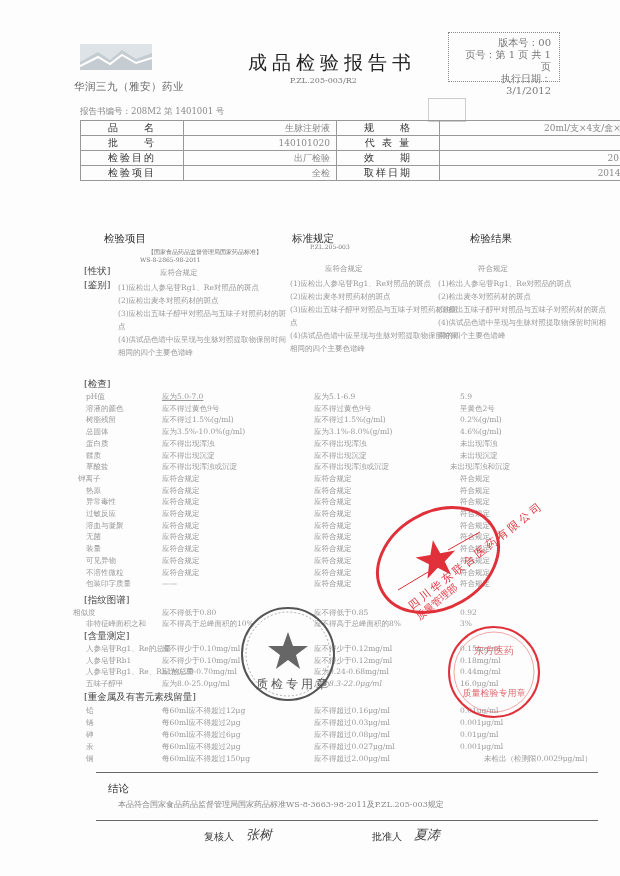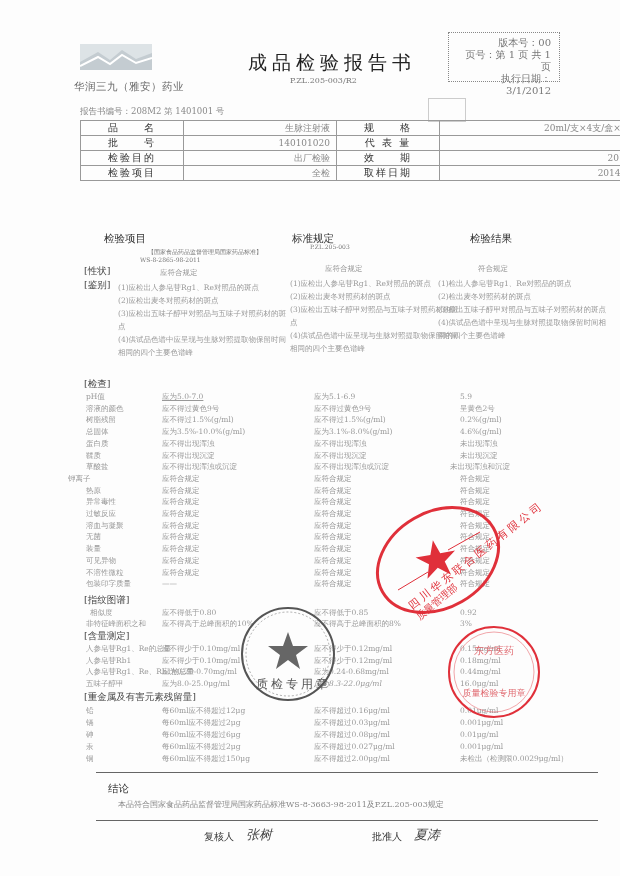--- a/index.html
+++ b/index.html
@@ -128,21 +128,21 @@
     <div class="abs row" style="left: 314px; top: 438.8px;">应不得出现浑浊</div>
     <div class="abs row" style="left: 460px; top: 438.8px;">未出现浑浊</div>
     <div class="abs row" style="left: 86px; top: 450.5px;">鞣质</div>
     <div class="abs row" style="left: 162px; top: 450.5px;">应不得出现沉淀</div>
     <div class="abs row" style="left: 314px; top: 450.5px;">应不得出现沉淀</div>
     <div class="abs row" style="left: 460px; top: 450.5px;">未出现沉淀</div>
     <div class="abs row" style="left: 86px; top: 462.2px;">草酸盐</div>
     <div class="abs row" style="left: 162px; top: 462.2px;">应不得出现浑浊或沉淀</div>
     <div class="abs row" style="left: 314px; top: 462.2px;">应不得出现浑浊或沉淀</div>
     <div class="abs row" style="left: 442px; top: 462.2px; margin-left: 8px;">未出现浑浊和沉淀</div>
-    <div class="abs row" style="left: 68px; top: 473.9px; text-align: center;">钾离子</div>
+    <div class="abs row" style="left: 78px; top: 473.9px; text-align: center;">钾离子</div>
     <div class="abs row" style="left: 162px; top: 473.9px;">应符合规定</div>
     <div class="abs row" style="left: 314px; top: 473.9px;">应符合规定</div>
     <div class="abs row" style="left: 460px; top: 473.9px;">符合规定</div>
     <div class="abs row" style="left: 86px; top: 485.6px;">热原</div>
     <div class="abs row" style="left: 162px; top: 485.6px;">应符合规定</div>
     <div class="abs row" style="left: 314px; top: 485.6px;">应符合规定</div>
     <div class="abs row" style="left: 460px; top: 485.6px;">符合规定</div>
     <div class="abs row" style="left: 86px; top: 497.3px;">异常毒性</div>
     <div class="abs row" style="left: 162px; top: 497.3px;">应符合规定</div>
     <div class="abs row" style="left: 314px; top: 497.3px;">应符合规定</div>
@@ -172,21 +172,21 @@
     <div class="abs row" style="left: 314px; top: 567.5px;">应符合规定</div>
     <div class="abs row" style="left: 460px; top: 567.5px;">符合规定</div>
     <div class="abs row" style="left: 86px; top: 579.2px;">包装印字质量</div>
     <div class="abs row" style="left: 162px; top: 579.2px;">——</div>
     <div class="abs row" style="left: 314px; top: 579.2px;">应符合规定</div>
     <div class="abs row" style="left: 460px; top: 579.2px;">符合规定</div>
   </div>
 
 <div class="abs section" style="left:84px;top:594px">[指纹图谱]</div>
 <div id="fp">
-    <div class="abs row" style="left: 90px; top: 608px;">相似度</div>
+    <div class="abs row" style="left: 73px; top: 608px;">相似度</div>
     <div class="abs row" style="left: 162px; top: 608px;">应不得低于0.80</div>
     <div class="abs row" style="left: 314px; top: 608px;">应不得低于0.85</div>
     <div class="abs row" style="left: 460px; top: 608px;">0.92</div>
     <div class="abs row" style="left: 86px; top: 619px;">非特征峰面积之和</div>
     <div class="abs row" style="left: 162px; top: 619px;">应不得高于总峰面积的10%</div>
     <div class="abs row" style="left: 314px; top: 619px;">应不得高于总峰面积的8%</div>
     <div class="abs row" style="left: 460px; top: 619px;">3%</div>
   </div>
 
 <div class="abs section" style="left:84px;top:630px">[含量测定]</div>
@@ -223,21 +223,21 @@
     <div class="abs row" style="left: 162px; top: 730px;">每60ml应不得超过6μg</div>
     <div class="abs row" style="left: 314px; top: 730px;">应不得超过0.08μg/ml</div>
     <div class="abs row" style="left: 460px; top: 730px;">0.01μg/ml</div>
     <div class="abs row" style="left: 86px; top: 742px;">汞</div>
     <div class="abs row" style="left: 162px; top: 742px;">每60ml应不得超过2μg</div>
     <div class="abs row" style="left: 314px; top: 742px;">应不得超过0.027μg/ml</div>
     <div class="abs row" style="left: 460px; top: 742px;">0.001μg/ml</div>
     <div class="abs row" style="left: 86px; top: 754px;">铜</div>
     <div class="abs row" style="left: 162px; top: 754px;">每60ml应不得超过150μg</div>
     <div class="abs row" style="left: 314px; top: 754px;">应不得超过2.00μg/ml</div>
-    <div class="abs row" style="left: 460px; top: 754px;">未检出（检测限0.0029μg/ml）</div>
+    <div class="abs row" style="left: 484px; top: 754px;">未检出（检测限0.0029μg/ml）</div>
   </div>
 
 <div class="line" style="left:96px;top:772px;width:502px;"></div>
 <div class="abs conclusion-label">结论</div>
 <div class="abs conclusion">本品符合国家食品药品监督管理局国家药品标准WS-8-3663-98-2011及P.ZL.205-003规定</div>
 <div class="line" style="left:96px;top:820px;width:502px;"></div>
 
 <div class="abs sig" style="left:204px;top:830px">复核人</div>
 <div class="abs sign" style="left:246px;top:826px">张树</div>
 <div class="abs sig" style="left:372px;top:830px">批准人</div>

